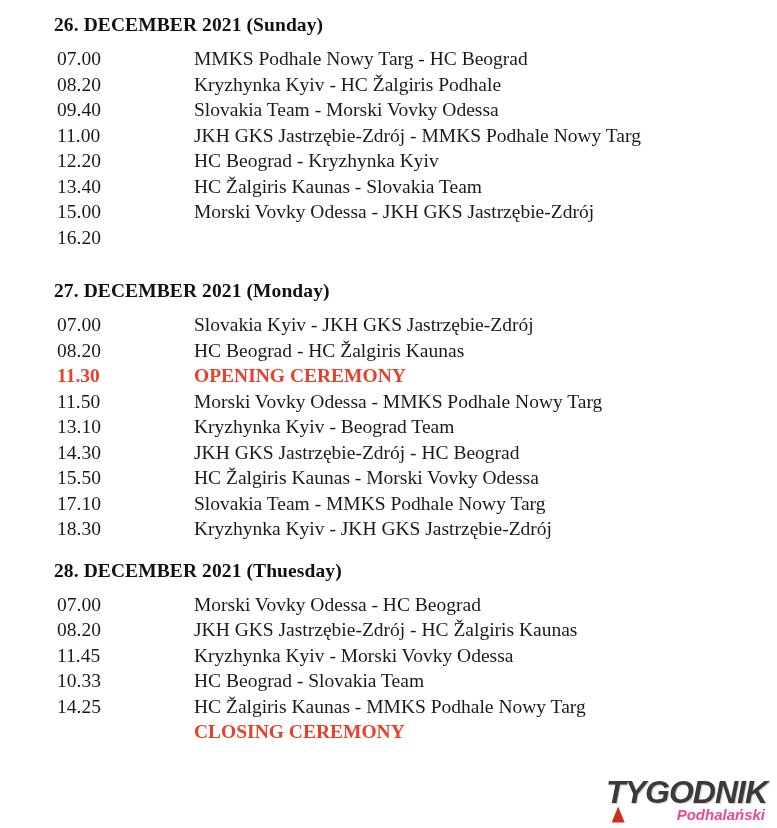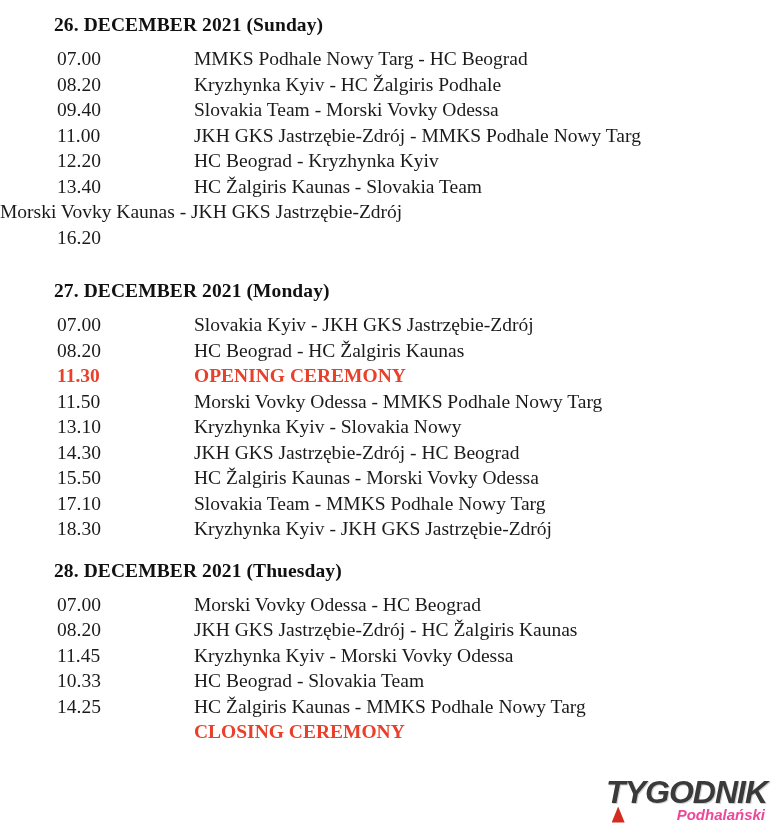--- a/index.html
+++ b/index.html
@@ -133,21 +133,22 @@
           </div>
           <div class="game-row">
             <div class="game-time">12.20</div>
             <div class="game-title">HC Beograd - Kryzhynka Kyiv</div>
           </div>
           <div class="game-row">
             <div class="game-time">13.40</div>
             <div class="game-title">HC Žalgiris Kaunas - Slovakia Team</div>
           </div>
           <div class="game-row">
-            <div class="game-title">Morski Vovky Kaunas - JKH GKS Jastrzębie-Zdrój</div>
+            <div class="game-time">15.00</div>
+            <div class="game-title">Morski Vovky Odessa - JKH GKS Jastrzębie-Zdrój</div>
           </div>
           <div class="game-row">
             <div class="game-time">16.20</div>
           </div>
         </div>
       </div>
       <div class="gap-lg"></div>
       <div class="day-block">
         <div class="day-heading">27. DECEMBER 2021 (Monday)</div>
         <div class="games">
@@ -162,21 +163,21 @@
           <div class="game-row ceremony">
             <div class="game-time">11.30</div>
             <div class="game-title">OPENING CEREMONY</div>
           </div>
           <div class="game-row">
             <div class="game-time">11.50</div>
             <div class="game-title">Morski Vovky Odessa - MMKS Podhale Nowy Targ</div>
           </div>
           <div class="game-row">
             <div class="game-time">13.10</div>
-            <div class="game-title">Kryzhynka Kyiv - Slovakia Nowy</div>
+            <div class="game-title">Kryzhynka Kyiv - Beograd Team</div>
           </div>
           <div class="game-row">
             <div class="game-time">14.30</div>
             <div class="game-title">JKH GKS Jastrzębie-Zdrój - HC Beograd</div>
           </div>
           <div class="game-row">
             <div class="game-time">15.50</div>
             <div class="game-title">HC Žalgiris Kaunas - Morski Vovky Odessa</div>
           </div>
           <div class="game-row">

